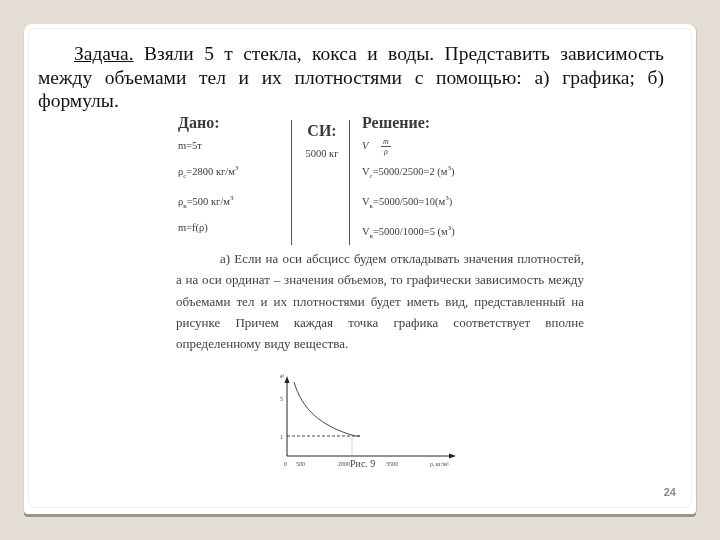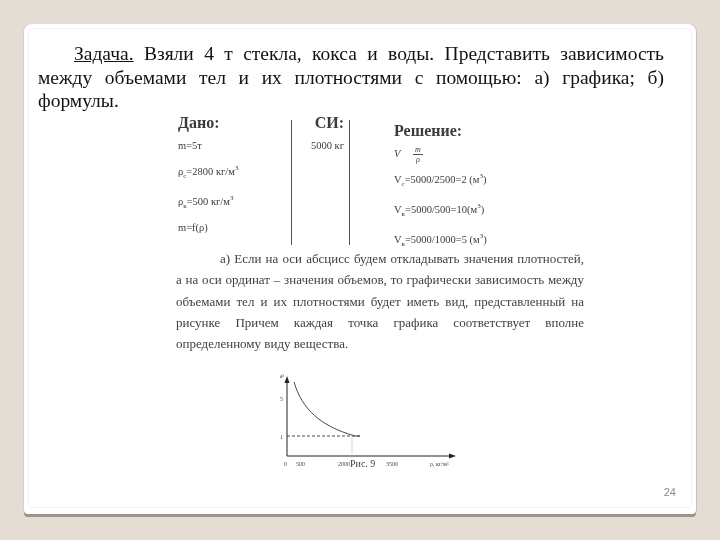--- a/index.html
+++ b/index.html
@@ -46,22 +46,22 @@
     position: absolute;
     left: 126px;
     top: 88px;
     width: 420px;
     height: 370px;
     color: #333;
     font-family: "Liberation Serif", serif;
   }
   .col { position: absolute; font-size: 10.5px; line-height: 22.5px; color: #3b3b3b; }
   .col-given { left: 28px; top: 0; width: 110px; }
-  .col-si { left: 128px; top: 0; width: 44px; text-align: right; }
-  .col-sol { left: 212px; top: 8px; width: 170px; margin-left: 32px; }
+  .col-si { left: 128px; top: 8px; width: 44px; text-align: center; }
+  .col-sol { left: 212px; top: 0; width: 170px; }
   .col .head { font-size: 16px; font-weight: bold; }
   .vline { position: absolute; top: 8px; width: 1px; height: 125px; background: #555; }
   .vline.a { left: 141px; }
   .vline.b { left: 199px; }
   .frac { display: inline-block; vertical-align: middle; text-align: center; font-style: italic; font-size: 8px; line-height: 9px; margin-left: 10px; }
   .frac .num { border-bottom: 1px solid #555; padding: 0 2px; }
   .italic { font-style: italic; }
   sub, sup { font-size: 7px; }
 
   .para {
@@ -89,32 +89,32 @@
     top: 84px;
     font-size: 10px;
     color: #444;
   }
   .page-num {
     position: absolute;
     right: 20px;
     bottom: 16px;
     font-family: "Liberation Sans", sans-serif;
     font-size: 11px;
-    font-weight: normal;
+    font-weight: bold;
     color: #8a8a8a;
   }
 </style>
 </head>
 <body>
 
 <div class="slide">
   <div class="inner-border"></div>
 
   <p class="intro" style="margin:0;">
-    <span class="task-label">Задача.</span><span> Взяли 4 т стекла, кокса и воды. Представить зависимость между объемами тел и их плотностями с помощью: а) графика; б) формулы.</span>
+    <span class="task-label">Задача.</span><span> Взяли 5 т стекла, кокса и воды. Представить зависимость между объемами тел и их плотностями с помощью: а) графика; б) формулы.</span>
   </p>
 
   <div class="scan">
     <div class="col col-given">
       <div class="head">Дано:</div>
       <div><span>m</span><span>=5т</span></div>
       <div><span>ρ</span><sub>с</sub><span>=2800 кг/м</span><sup>3</sup></div>
       <div><span>ρ</span><sub>к</sub><span>=500 кг/м</span><sup>3</sup></div>
       <div><span>m</span><span>=f(ρ)</span></div>
     </div>

